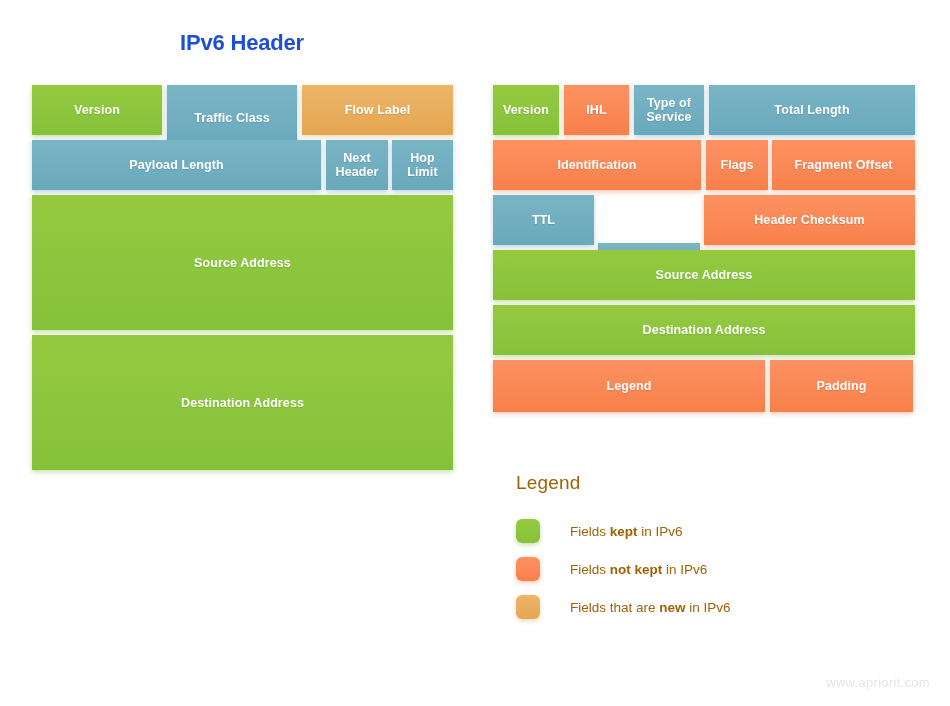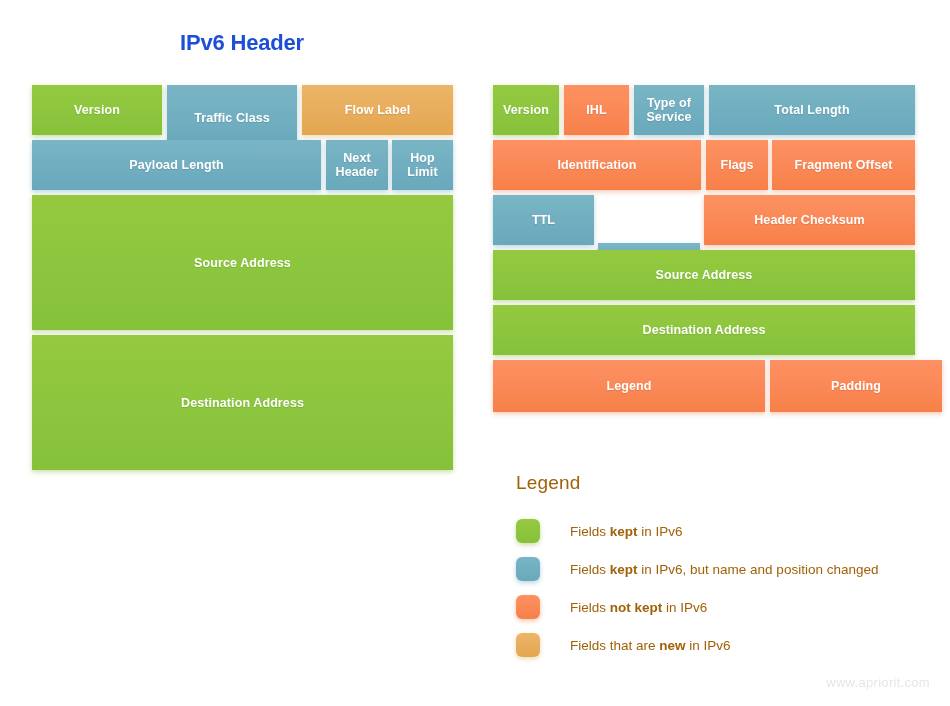--- a/index.html
+++ b/index.html
@@ -171,35 +171,31 @@
       </div>
       <div class="field c-green" style="left: 493px; top: 250px; width: 422px; height: 50px;">
         <span>Source Address</span>
       </div>
       <div class="field c-green" style="left: 493px; top: 305px; width: 422px; height: 50px;">
         <span>Destination Address</span>
       </div>
       <div class="field c-orange" style="left: 493px; top: 360px; width: 272px; height: 52px;">
         <span>Legend</span>
       </div>
-      <div class="field c-orange" style="left: 770px; top: 360px; width: 172px; height: 52px;">
+      <div class="field c-orange" style="left: 770px; top: 360px; width: 143px; height: 52px;">
         <span>Padding</span>
       </div>
     </div>
 
   <div id="legend">
     <div id="legend-title">Legend</div>
     <div id="legend-rows">
         <div class="legend-row">
           <div class="legend-swatch c-green"></div>
           <div class="legend-text"><span>Fields </span><b>kept</b><span> in IPv6</span></div>
-        </div>
-        <div class="legend-row">
-          <div class="legend-swatch c-blue"></div>
-          <div class="legend-text"><span>Fields </span><b>kept</b><span> in IPv6, but name and position changed</span></div>
         </div>
         <div class="legend-row">
           <div class="legend-swatch c-orange"></div>
           <div class="legend-text"><span>Fields </span><b>not kept</b><span> in IPv6</span></div>
         </div>
         <div class="legend-row">
           <div class="legend-swatch c-gold"></div>
           <div class="legend-text"><span>Fields that are </span><b>new</b><span> in IPv6</span></div>
         </div>
       </div>

